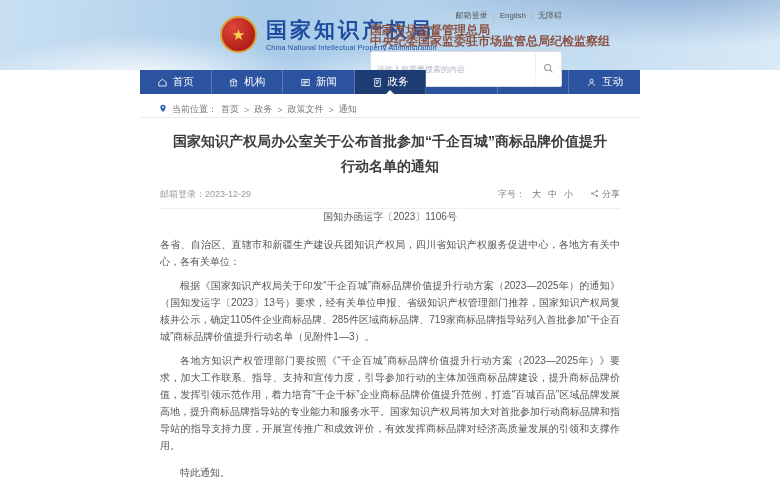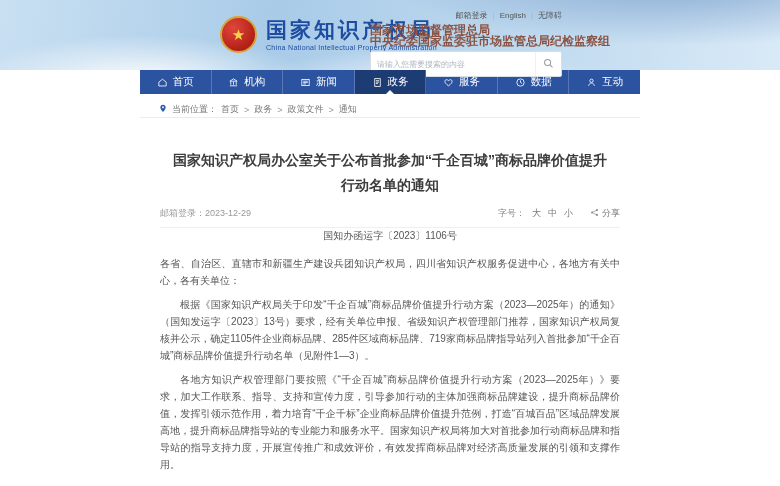--- a/index.html
+++ b/index.html
@@ -23,21 +23,21 @@
     color:#f8d24a; font-size:15px; line-height:1; }
   .logo-title { font-size:21px; font-weight:bold; color:#1e4ca0; letter-spacing:3px; line-height:1.15; }
   .logo-sub { font-size:7px; color:#1e4ca0; letter-spacing:0.3px; margin-top:2px; }
 
   .header-right { position:absolute; right:140px; top:10px; width:200px; text-align:left; }
   .top-links { text-align:right; font-size:8px; color:#555; margin-bottom:4px; margin-right:8px; }
   .top-links a { color:#555; text-decoration:none; cursor:pointer; }
   .top-links .sep { color:#aab6c6; margin:0 5px; }
   .related-links { font-size:12px; color:#8a5243; line-height:11px;font-weight:bold; }
   .related-links div { cursor:pointer; white-space:nowrap; }
-  .search-box { margin-top:4px; width:192px; height:26px; background:#fff; border:1px solid #d9dee5;
+  .search-box { margin-top:4px; width:192px; height:36px; background:#fff; border:1px solid #d9dee5;
     border-radius:2px; display:flex; align-items:center; }
   .search-box input { flex:1; border:none; outline:none; font-size:8px; color:#333; padding:0 6px;
     font-family:inherit; background:transparent; }
   .search-box input::placeholder { color:#b0b6bf; }
   .search-btn { width:26px; height:100%; border:none; background:transparent; border-left:1px solid #eef0f3;
     display:flex; align-items:center; justify-content:center; cursor:pointer; }
 
   
   .main-nav { width:500px; margin:0 auto; height:24px; background:#2c53a0; display:flex; }
   .nav-item { flex:1; display:flex; align-items:center; justify-content:center; gap:5px; color:#fff;
@@ -50,21 +50,21 @@
 
   
   .breadcrumb-row { width:500px; margin:0 auto; padding:9px 18px 1px 18px; border-bottom:1px solid #ececec;
     font-size:9px; color:#777; display:flex; align-items:center; gap:4px; }
   .breadcrumb-row a { color:#777; text-decoration:none; cursor:pointer; }
   .crumb-sep { color:#999; margin:0 1px; }
 
   
   .article { width:500px; margin:0 auto; padding:0 20px; }
   .article-title { font-size:14px; font-weight:600; color:#3d3d3d; text-align:center; line-height:25px;
-    margin-top:30px; padding:0 8px; }
+    margin-top:11px; padding:0 8px; }
   .meta-row { display:flex; justify-content:space-between; align-items:center; margin-top:9px;
     font-size:9px; color:#999; }
   .meta-right { display:flex; align-items:center; gap:7px; color:#888; }
   .meta-right .fs-btn { cursor:pointer; color:#777; }
   .share-link { display:flex; align-items:center; gap:3px; margin-left:10px; cursor:pointer; color:#777; }
   .doc-sep { border-top:1px solid #efefef; margin-top:7px; }
   .doc-number { text-align:center; font-size:10px; color:#555; margin-top:1px; }
 
   .body-text p { font-size:10px; color:#555; line-height:17px; text-align:justify; }
   .p-first { margin-top:12px; }

